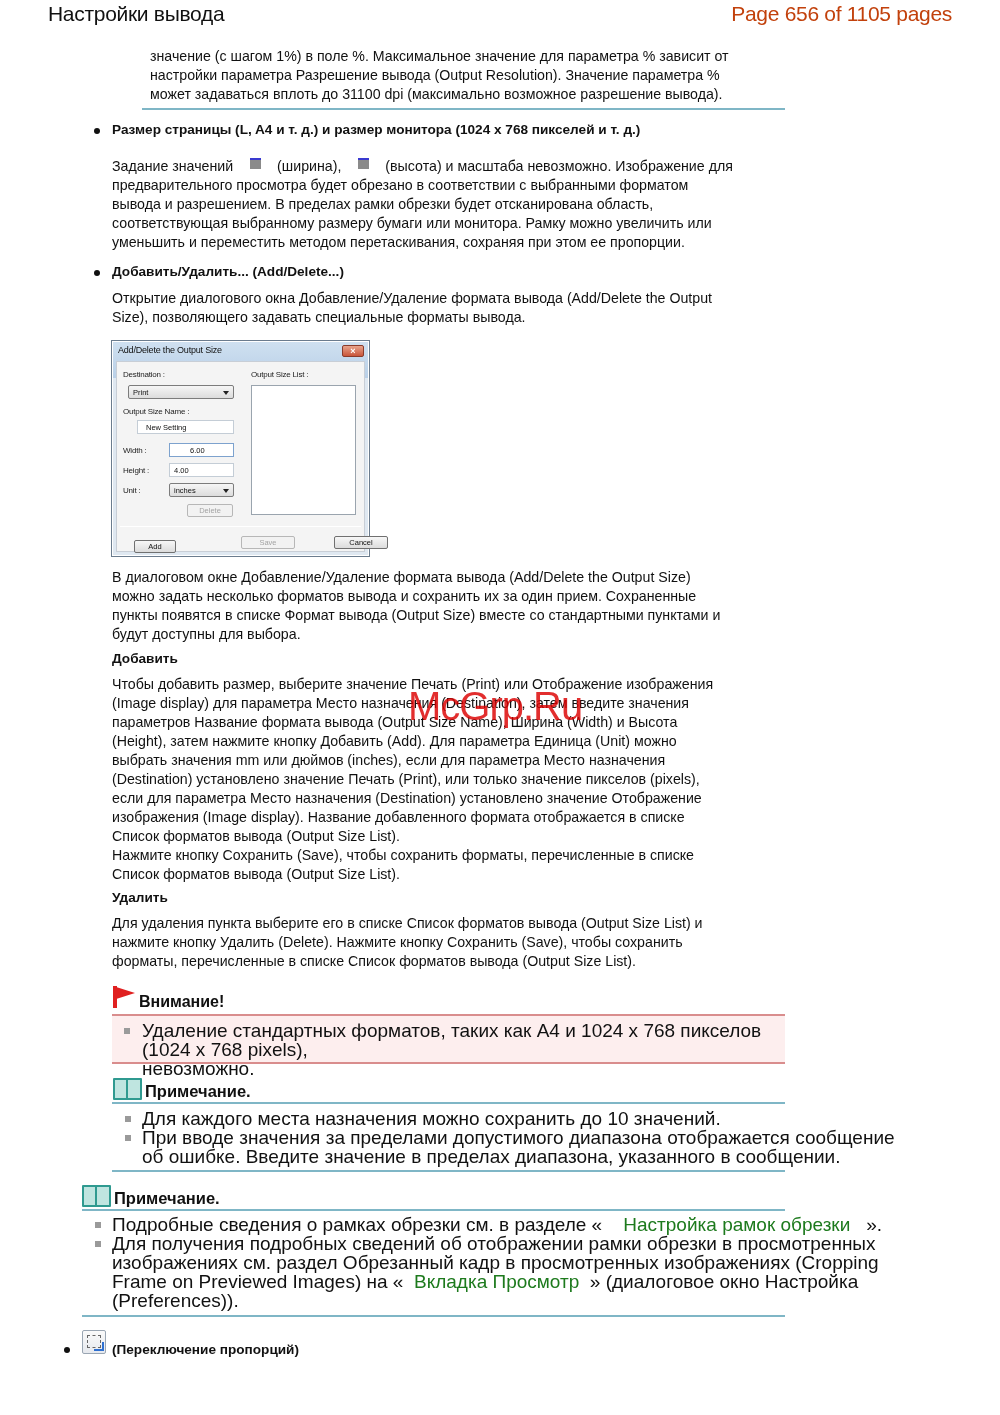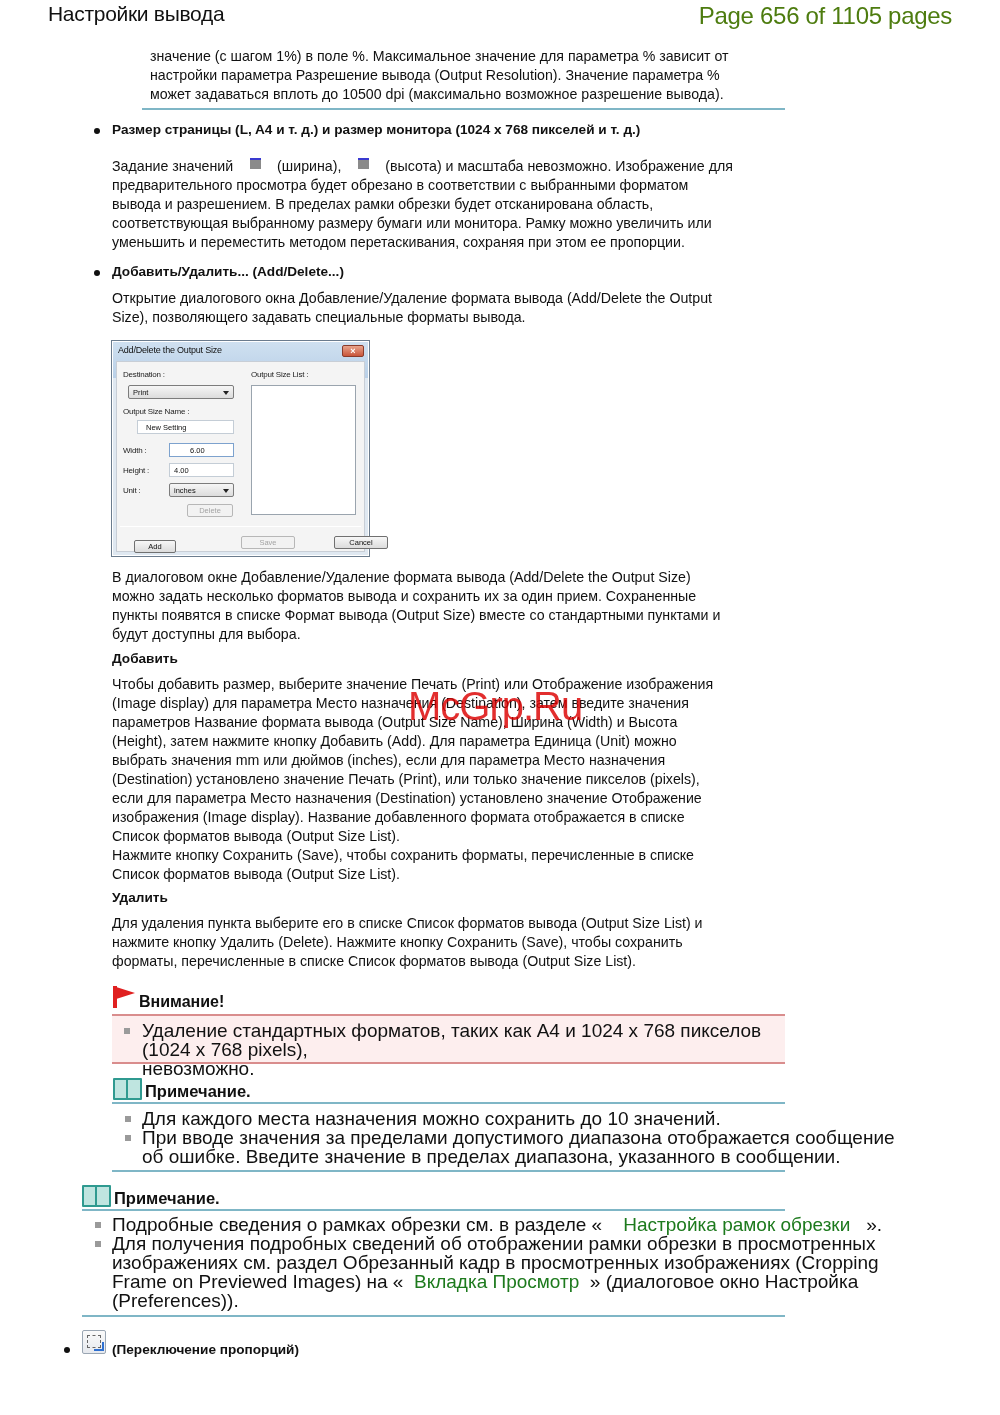--- a/index.html
+++ b/index.html
@@ -1,20 +1,20 @@
 <!DOCTYPE html>
 <html><head>
 <meta charset="utf-8">
 <style>
   * { box-sizing: border-box; margin: 0; padding: 0; }
   html, body { width: 1000px; height: 1415px; background: #fff; overflow: hidden; }
   body { font-family: "Liberation Sans", sans-serif; color: #111; position: relative; }
 
   .hdr-title { position: absolute; left: 48px; top: 2px; font-size: 21px; color: #111; letter-spacing: -0.3px; }
-  .hdr-page  { position: absolute; right: 48px; top: 2px; font-size: 24px; color: #4d7c0f; letter-spacing: -0.3px; }
+  .hdr-page  { position: absolute; right: 48px; top: 2px; font-size: 21px; color: #c2410c; letter-spacing: -0.3px; }
 
   .p { font-size: 14.2px; line-height: 19px; color: #111; }
 
   .intro { position: absolute; left: 150px; top: 47px; width: 640px; }
   .intro-rule { position: absolute; left: 142px; top: 108px; width: 643px; height: 2px; background: #7fb6c6; }
   .bullet-dot { position: absolute; width: 6px; height: 6px; border-radius: 50%; background: #111; }
 
   .sec1-title { position: absolute; left: 112px; top: 122px; font-size: 13.6px; font-weight: bold; }
   .sec1-body  { position: absolute; left: 112px; top: 156px; width: 660px; }
   .inl-icon { display: inline-block; width: 14px; height: 12px; vertical-align: 3px; margin: 0 14px 0 16px; position: relative; }
@@ -68,21 +68,21 @@
 </style>
 </head>
 <body>
 
 <div class="hdr-title">Настройки вывода</div>
 <div class="hdr-page">Page 656 of 1105 pages</div>
 
 <div class="intro p">
   <div>значение (с шагом 1%) в поле %. Максимальное значение для параметра % зависит от</div>
   <div>настройки параметра Разрешение вывода (Output Resolution). Значение параметра %</div>
-  <div>может задаваться вплоть до 10500 dpi (максимально возможное разрешение вывода).</div>
+  <div>может задаваться вплоть до 31100 dpi (максимально возможное разрешение вывода).</div>
 </div>
 <div class="intro-rule"></div>
 
 <div class="bullet-dot" style="left:94px; top:128px;"></div>
 <div class="sec1-title">Размер страницы (L, A4 и т. д.) и размер монитора (1024 x 768 пикселей и т. д.)</div>
 <div class="sec1-body p">
   <div>
     <span>Задание значений</span><span class="inl-icon"></span><span>(ширина),</span><span class="inl-icon"></span><span>(высота) и масштаба невозможно. Изображение для</span>
   </div>
   <div>предварительного просмотра будет обрезано в соответствии с выбранными форматом</div>

